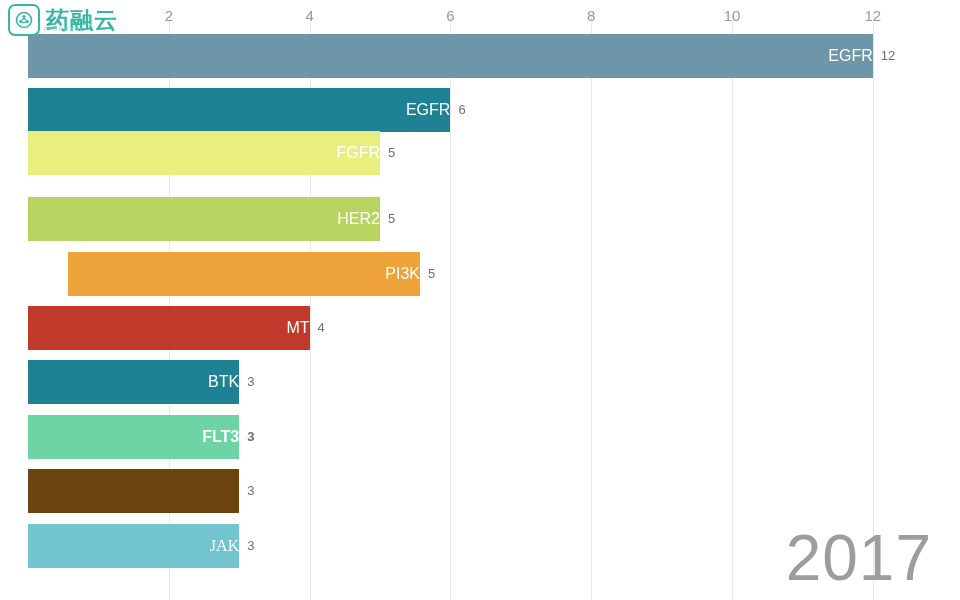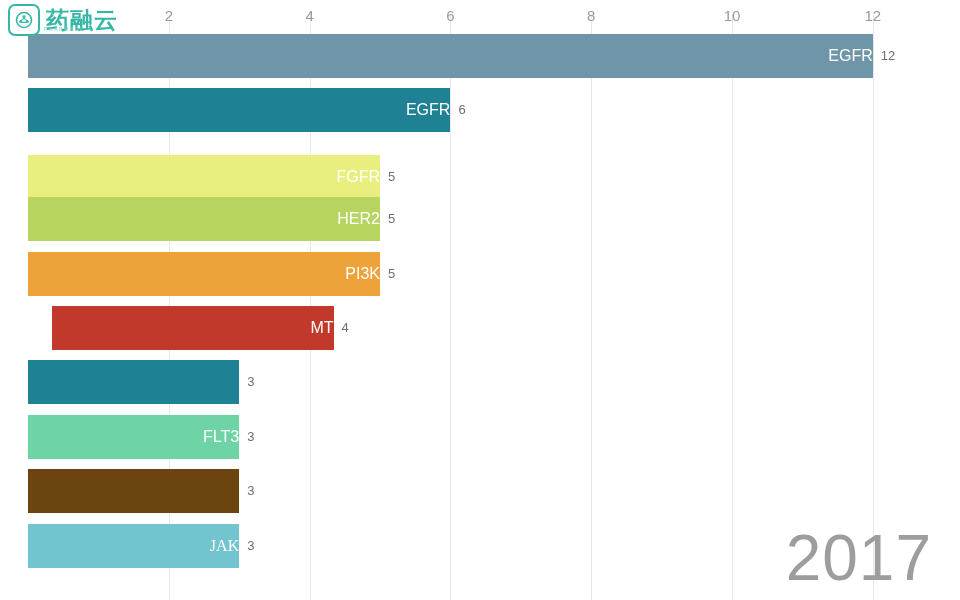--- a/index.html
+++ b/index.html
@@ -162,45 +162,46 @@
       <div class="bar-row" style="top: 34px; width: 932px;">
         <div class="bar" style="width: 844.8px; background: rgb(110, 150, 168);"></div>
         <div class="bar-label" style="left: 0px; width: 844.8px;">EGFR</div>
         <div class="bar-value" style="left: 844.8px;">12</div>
       </div>
       <div class="bar-row" style="top: 88.4px; width: 932px;">
         <div class="bar" style="width: 422.4px; background: rgb(31, 130, 148);"></div>
         <div class="bar-label" style="left: 0px; width: 422.4px;">EGFR</div>
         <div class="bar-value" style="left: 422.4px;">6</div>
       </div>
-      <div class="bar-row" style="top: 155px; width: 932px;">
+      <div class="bar-row" style="top: 131px; width: 932px;">
         <div class="bar" style="width: 352px; background: rgb(232, 239, 126);"></div>
         <div class="bar-label" style="left: 0px; width: 352px;">FGFR</div>
         <div class="bar-value" style="left: 352px;">5</div>
       </div>
       <div class="bar-row" style="top: 197.2px; width: 932px;">
         <div class="bar" style="width: 352px; background: rgb(182, 212, 95);"></div>
         <div class="bar-label" style="left: 0px; width: 352px; text-align: right;">HER2</div>
         <div class="bar-value" style="left: 352px;">5</div>
       </div>
-      <div class="bar-row" style="top: 251.6px; width: 784px;">
+      <div class="bar-row" style="top: 251.6px; width: 784px; margin-left: 40px;">
         <div class="bar" style="width: 352px; background: rgb(237, 162, 58);"></div>
         <div class="bar-label" style="left: 0px; width: 352px;">PI3K</div>
         <div class="bar-value" style="left: 352px;">5</div>
       </div>
-      <div class="bar-row" style="top: 306px; width: 844px; margin-left: 24px;">
+      <div class="bar-row" style="top: 306px; width: 844px;">
         <div class="bar" style="width: 281.6px; background: rgb(192, 57, 43);"></div>
         <div class="bar-label" style="left: 0px; width: 281.6px;">MT</div>
         <div class="bar-value" style="left: 281.6px;">4</div>
       </div>
       <div class="bar-row" style="top: 360.4px; width: 932px;">
         <div class="bar" style="width: 211.2px; background: rgb(31, 130, 148);"></div>
-        <div class="bar-value" style="left: 211.2px;">3</div>
-      </div>
-      <div class="bar-row" style="top: 414.8px; width: 932px;">
+        <div class="bar-label" style="left: 0px; width: 211.2px;">BTK</div>
+        <div class="bar-value" style="left: 211.2px;">3</div>
+      </div>
+      <div class="bar-row" style="top: 414.8px; width: 932px; font-weight: bold;">
         <div class="bar" style="width: 211.2px; background: rgb(110, 211, 165);"></div>
         <div class="bar-label" style="left: 0px; width: 211.2px;">FLT3</div>
         <div class="bar-value" style="left: 211.2px;">3</div>
       </div>
       <div class="bar-row" style="top: 469.2px; width: 932px;">
         <div class="bar" style="width: 211.2px; background: rgb(107, 68, 16);"></div>
         <div class="bar-value" style="left: 211.2px;">3</div>
       </div>
       <div class="bar-row" style="top: 523.6px; width: 932px;">
         <div class="bar" style="width: 211.2px; background: rgb(114, 196, 207);"></div>

